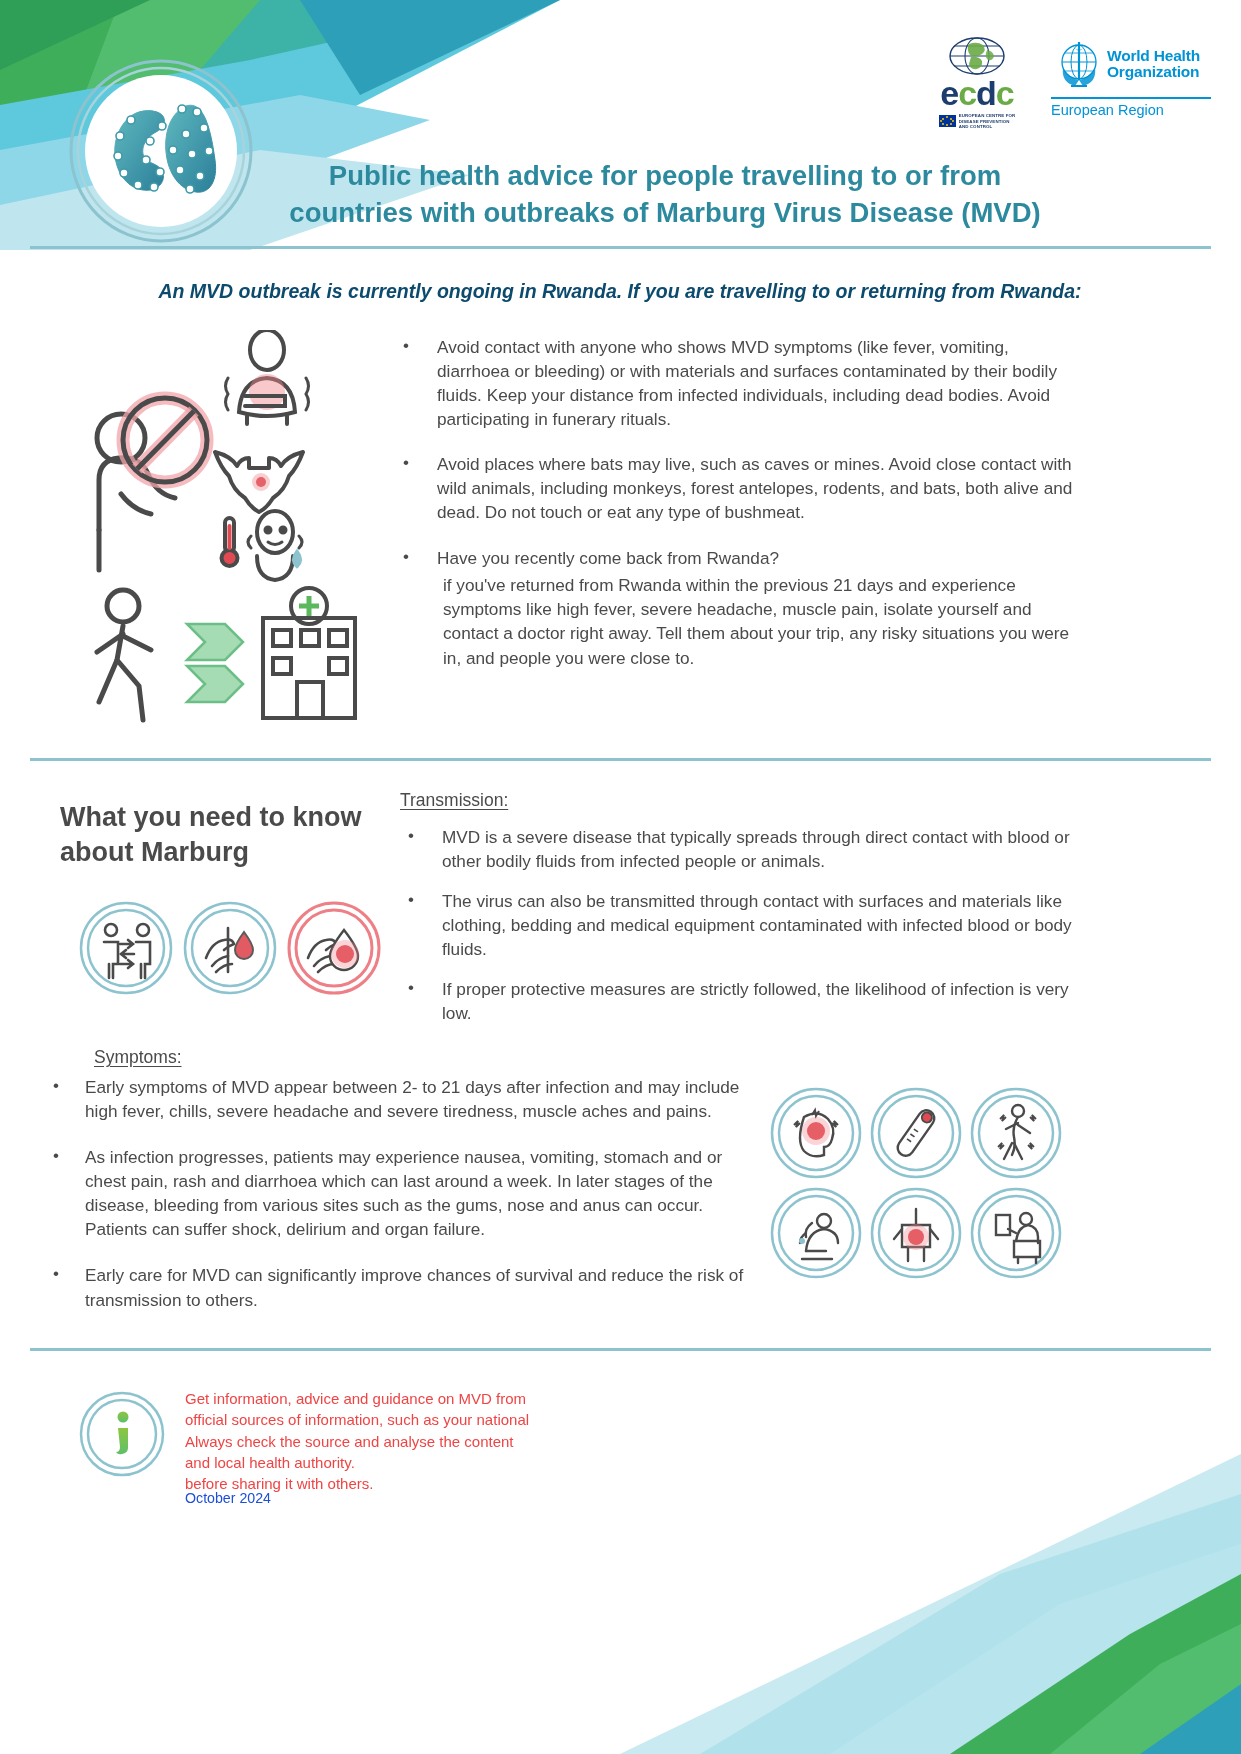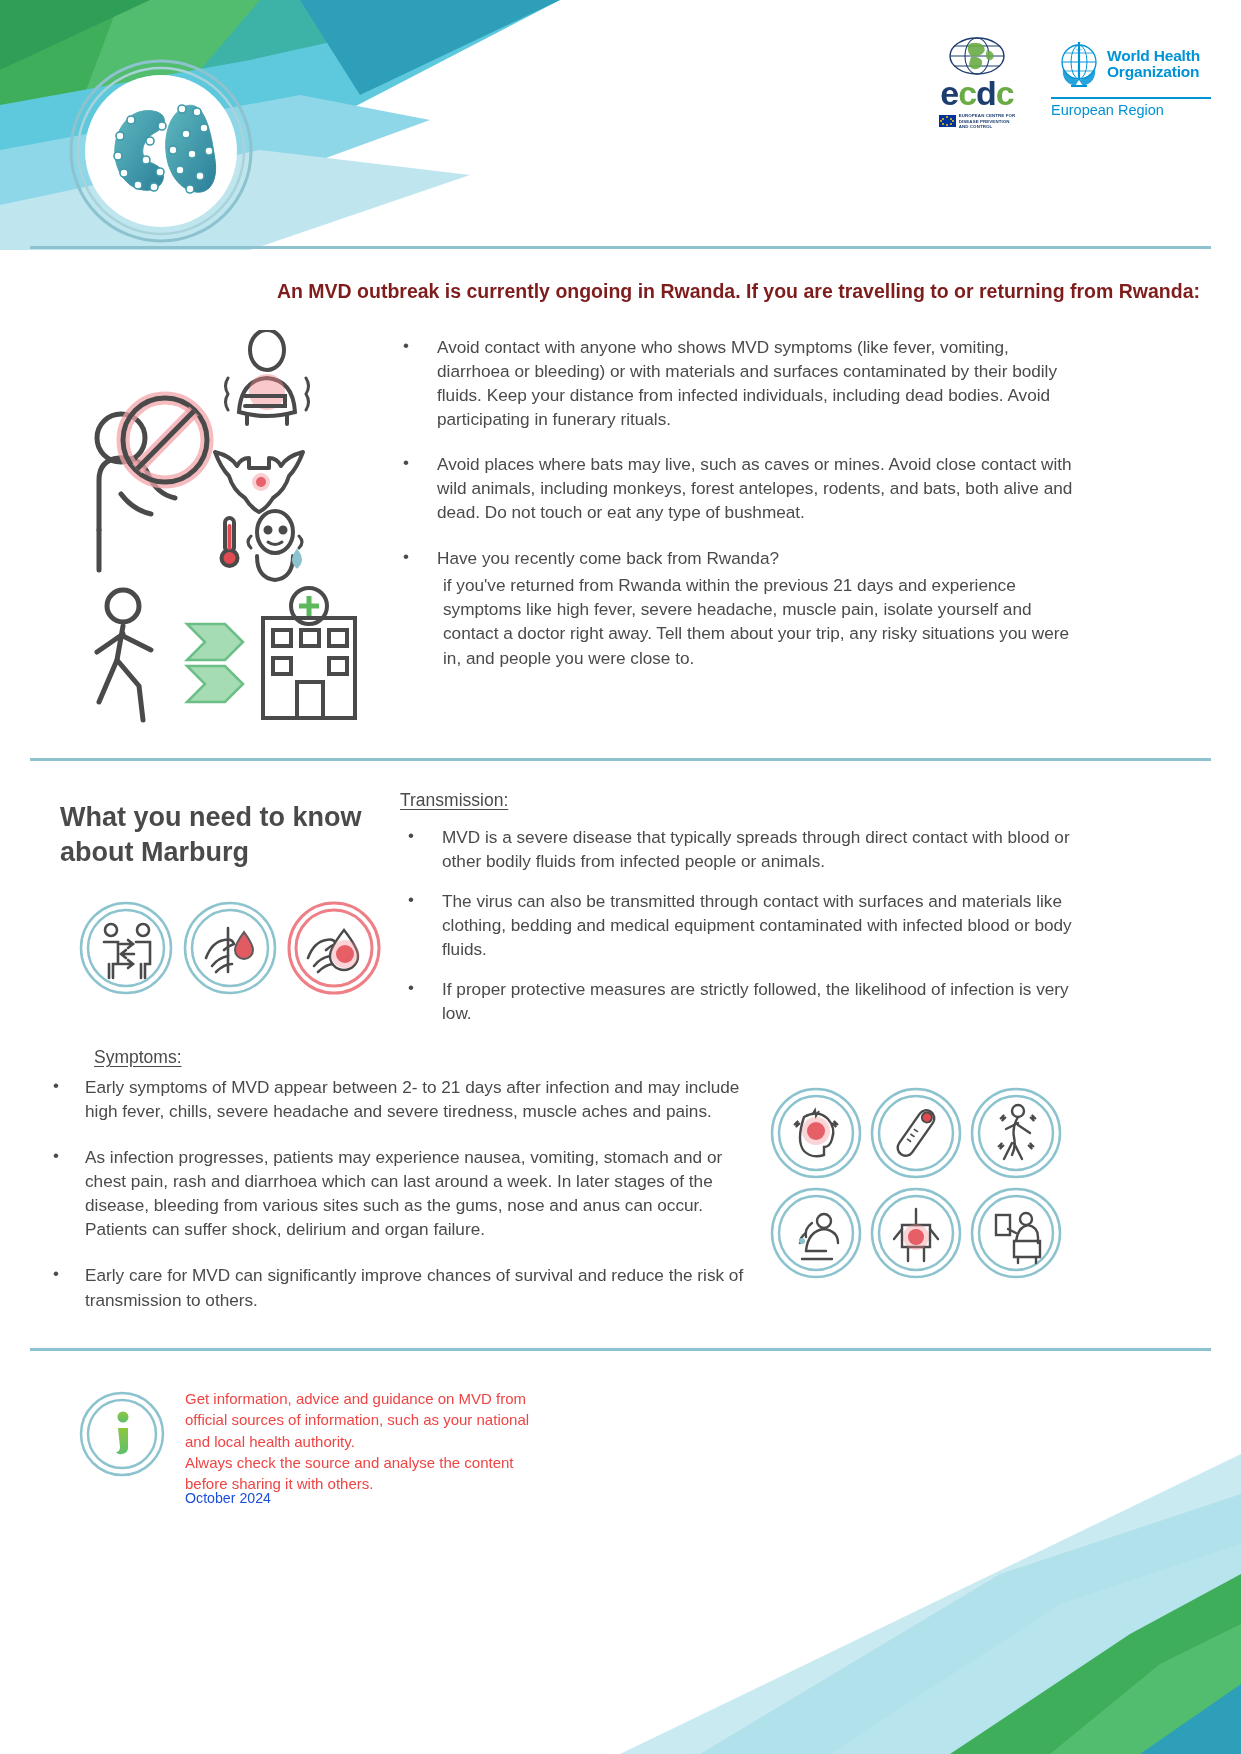--- a/index.html
+++ b/index.html
@@ -38,22 +38,22 @@
   
   .title-wrap { position:absolute; left:250px; top:158px; width:830px; text-align:center; z-index:3; }
   .title { font-size:27.5px; line-height:1.33; font-weight:700; color:#2d8a9e; }
 
   .rule { position:absolute; left:30px; width:1181px; height:3px; background:#8cc3ce; z-index:3; }
   .rule.r1 { top:246px; }
   .rule.r2 { top:758px; }
   .rule.r3 { top:1348px; }
 
   
-  .intro { position:absolute; left:40px; top:280px; width:1160px; text-align:right;
-           font-size:19.5px; font-weight:700; color:#7f1d1d; z-index:3; }
+  .intro { position:absolute; left:40px; top:280px; width:1160px; text-align:center;
+           font-size:19.5px; font-weight:700; color:#0c4a6e; z-index:3;font-style:italic; }
 
   
   .sec1 { position:absolute; left:0; top:330px; width:1241px; height:410px; z-index:3; }
   .sec1-art { position:absolute; left:75px; top:0px; width:300px; height:400px; }
   .sec1-list { position:absolute; left:395px; top:5px; width:690px; }
 
   ul.bl { list-style:none; }
   ul.bl > li { position:relative; padding-left:42px; margin-bottom:21px; font-size:17.2px; line-height:1.40; color:#4a4a4a; }
   ul.bl > li::before { content:"\2022"; position:absolute; left:8px; top:-1px; font-size:17px; color:#4a4a4a; }
   .subtext { margin-top:3px; padding-left:6px; font-size:17.2px; line-height:1.42; }
@@ -191,20 +191,26 @@
         <div class="who-name">
           <div>World Health</div>
           <div>Organization</div>
         </div>
       </div>
       <div class="who-rule"></div>
       <div class="who-region">European Region</div>
     </div>
   </div>
 
+  <div class="title-wrap">
+    <div class="title">
+      <div>Public health advice for people travelling to or from</div>
+      <div>countries with outbreaks of Marburg Virus Disease (MVD)</div>
+    </div>
+  </div>
 
   <div class="rule r1"></div>
 
   <div class="intro">An MVD outbreak is currently ongoing in Rwanda. If you are travelling to or returning from Rwanda:</div>
 
   <div class="sec1">
 
     <div class="sec1-art">
       <svg width="300" height="400" viewBox="0 0 300 400">
 
@@ -460,22 +466,22 @@
             <stop offset="100%" stop-color="#5fbf6b"></stop>
           </linearGradient>
         </defs>
         <circle cx="45" cy="27" r="5.5" fill="url(#ig)"></circle>
         <path d="M40 38 h10 v20 q0 5 -6 6 q-4 1 -6 -2 q4 0 4 -5 z" fill="url(#ig)"></path>
       </svg>
     </div>
     <div class="foot-text">
       <div>Get information, advice and guidance on MVD from</div>
       <div>official sources of information, such as your national</div>
+      <div>Always check the source and analyse the content</div>
       <div>and local health authority.</div>
-      <div>Always check the source and analyse the content</div>
       <div>before sharing it with others.</div>
     </div>
     <div class="foot-date">October 2024</div>
   </div>
 
   <div class="ftr-geo">
     <svg width="1241" height="300" viewBox="0 0 1241 300">
       <polygon points="1241,40 1241,300 700,300 1000,120" fill="#5ec8dd"></polygon>
       <polygon points="1241,90 1241,300 830,300 1060,150" fill="#8ed7e8"></polygon>
       <polygon points="1241,0 1241,180 960,300 620,300" fill="#bfe6ef" opacity=".85"></polygon>

